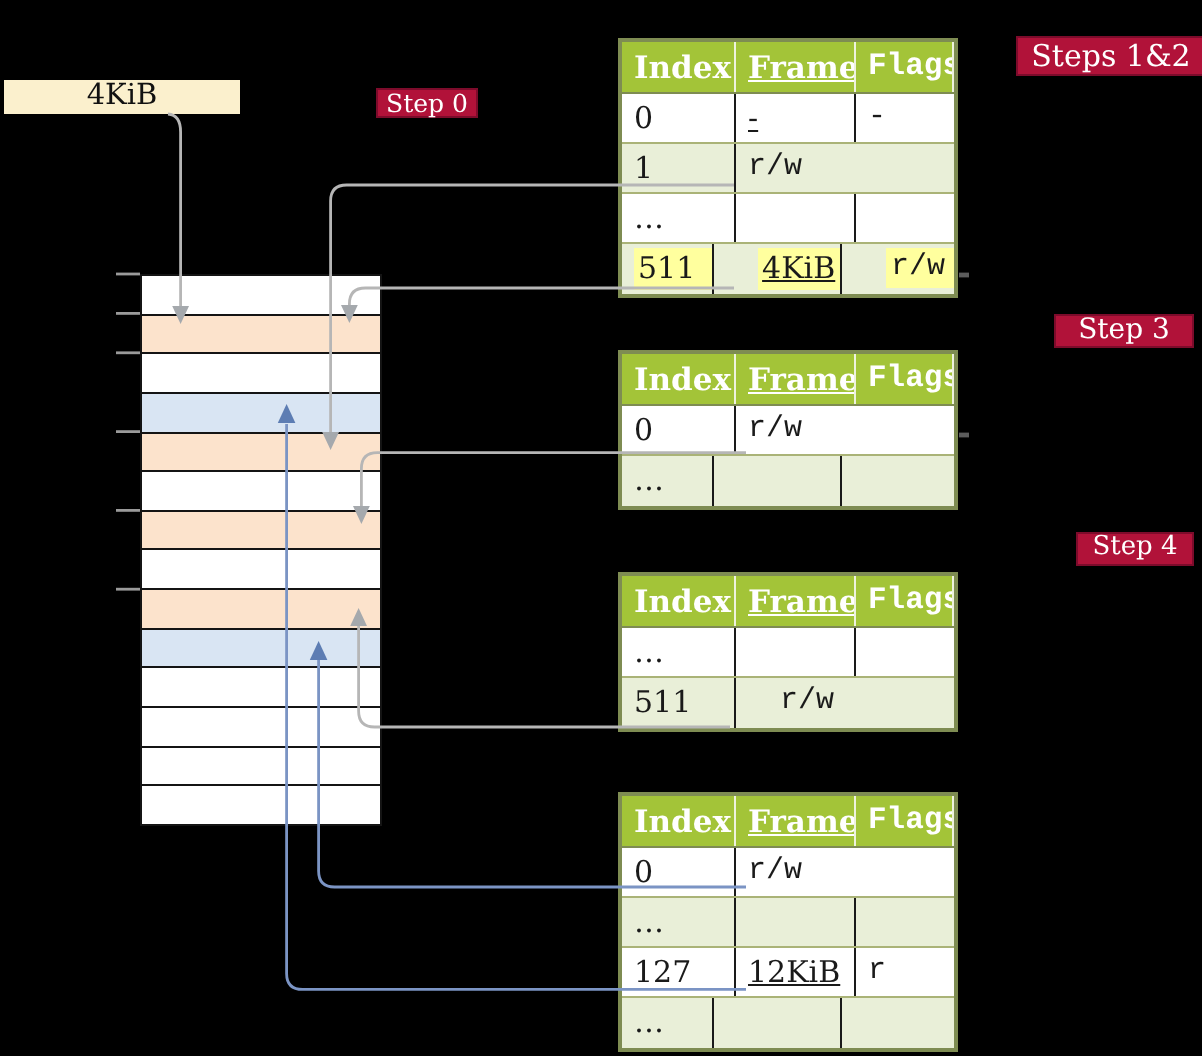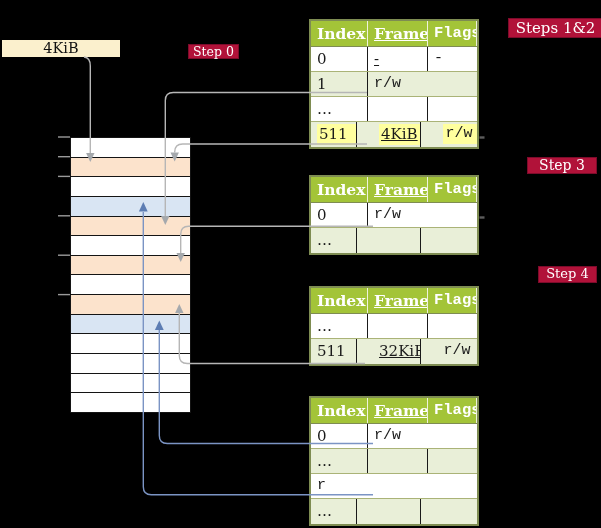--- a/index.html
+++ b/index.html
@@ -133,41 +133,42 @@
       <div class="tcell c1">Frame</div>
       <div class="tcell c2">Flags</div>
     </div>
     <div class="trow">
       <div class="tcell c0">…</div>
       <div class="tcell c1"></div>
       <div class="tcell c2"></div>
     </div>
     <div class="trow alt">
       <div class="tcell c0">511</div>
-      <div class="tcell c1">32KiB</div>
       <div class="tcell c2">r/w</div>
     </div>
   </div>
 
   <div class="ptable" style="top:396px;">
     <div class="trow head">
       <div class="tcell c0">Index</div>
       <div class="tcell c1">Frame</div>
       <div class="tcell c2">Flags</div>
     </div>
     <div class="trow">
       <div class="tcell c0">0</div>
       <div class="tcell c2">r/w</div>
     </div>
     <div class="trow alt">
       <div class="tcell c0">…</div>
       <div class="tcell c1"></div>
       <div class="tcell c2"></div>
     </div>
     <div class="trow">
+      <div class="tcell c0">127</div>
+      <div class="tcell c1">12KiB</div>
       <div class="tcell c2">r</div>
     </div>
     <div class="trow alt">
       <div class="tcell c0">…</div>
       <div class="tcell c1"></div>
       <div class="tcell c2"></div>
     </div>
   </div>
 
   <svg id="overlay" width="601" height="528" viewBox="0 0 601 528">

